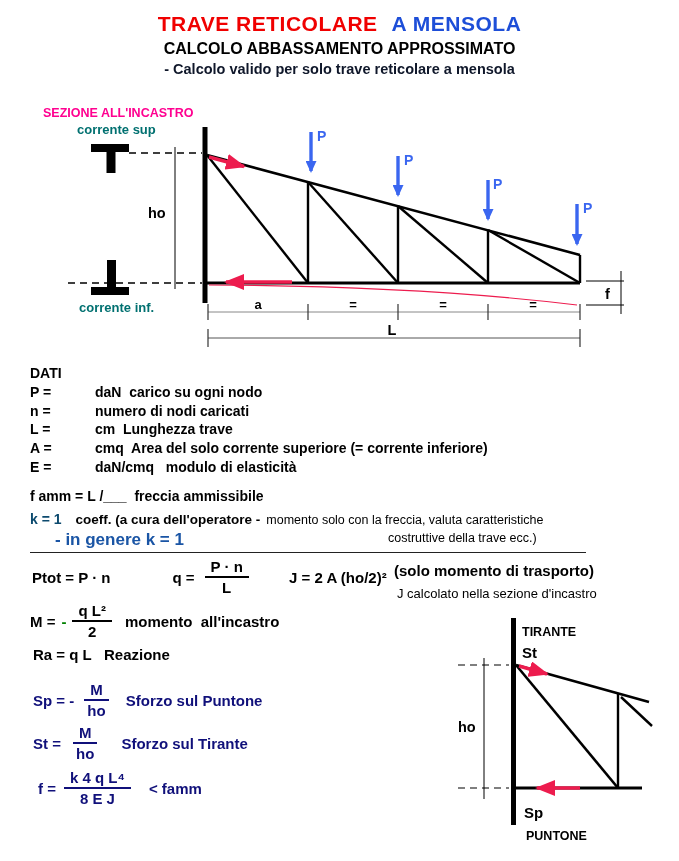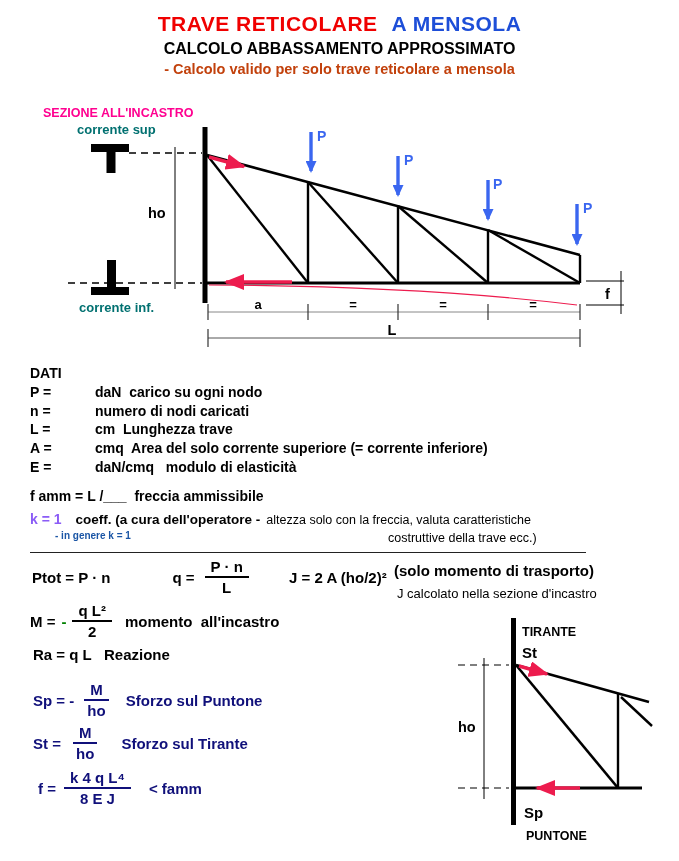--- a/index.html
+++ b/index.html
@@ -6,44 +6,44 @@
   #page{position:relative;width:679px;height:861px;background:#fff;overflow:hidden;
         font-family:"Liberation Sans","DejaVu Sans",sans-serif;color:#000;}
   .abs{position:absolute;}
 
   
   #hdr{top:12px;left:0;width:679px;text-align:center;}
   .title{font-size:21px;font-weight:bold;letter-spacing:.5px;}
   .title .main{color:#f00000;}
   .title .accent{color:#1d4ed8;margin-left:14px;}
   .subtitle{font-size:16px;font-weight:bold;color:#000;margin-top:4px;}
-  .validity{font-size:14.5px;font-weight:bold;color:#c2410c;margin-top:3px;}
+  .validity{font-size:14.5px;font-weight:bold;color:#0f172a;margin-top:3px;}
 
   
   svg text{font-family:"Liberation Sans","DejaVu Sans",sans-serif;font-weight:bold;}
   .t-magenta{fill:#ff0090;font-size:12.5px;}
   .t-teal{fill:#007070;font-size:13px;}
   .t-black{fill:#000;font-size:14.5px;}
   .t-dim{fill:#000;font-size:13px;}
   .t-blue{fill:#3a66f0;font-size:14px;}
   .t-det{fill:#000;font-size:12.5px;}
   .t-det-big{fill:#000;font-size:15px;}
 
   
   #dati{top:364px;left:30px;font-size:14px;font-weight:bold;line-height:18.8px;}
   .drow{display:flex;}
   .dsym{width:65px;white-space:pre;}
   .ddesc{white-space:pre;text-align:center;}
   #famm{top:488px;left:30px;font-size:14px;font-weight:bold;white-space:pre;}
   #kline1{top:511px;left:30px;display:flex;align-items:baseline;}
-  .kval{color:#8b5cf6;font-size:14px;font-weight:bold;white-space:pre;}
+  .kval{color:#0c4a6e;font-size:14px;font-weight:bold;white-space:pre;}
   .kbold{font-size:13.5px;font-weight:bold;margin-left:14px;white-space:pre;}
   .krest{font-size:12.5px;font-weight:normal;margin-left:6px;white-space:pre;}
   #kline2{top:530px;left:30px;width:600px;height:18px;}
-  .kblue{position:absolute;left:25px;top:0;color:#1a55a5;font-size:10px;font-weight:bold;white-space:pre;}
+  .kblue{position:absolute;left:25px;top:0;color:#1a55a5;font-size:17px;font-weight:bold;white-space:pre;}
   .krest2{position:absolute;left:358px;top:1px;font-size:12.5px;font-weight:normal;white-space:pre;}
 
   #divider{top:552px;left:30px;width:556px;border-top:1.5px solid #222;height:0;}
 
   
   .frow{position:absolute;display:flex;align-items:center;font-size:15px;font-weight:bold;}
   .frow span{white-space:pre;}
   .navy{color:#10107a;}
   .green{color:#008000;}
   .frac{display:inline-flex;flex-direction:column;align-items:center;line-height:1.15;}
@@ -159,21 +159,21 @@
       <span class="dsym">E =</span>
       <span class="ddesc">daN/cmq   modulo di elasticità</span>
     </div>
   </div>
 
   <div id="famm" class="abs">f amm = L /___  freccia ammissibile</div>
 
   <div id="kline1" class="abs">
     <span class="kval">k = 1</span>
     <span class="kbold">coeff. (a cura dell'operatore -</span>
-    <span class="krest">altezza solo con la freccia, valuta caratteristiche</span>
+    <span class="krest">momento solo con la freccia, valuta caratteristiche</span>
   </div>
   <div id="kline2" class="abs">
     <span class="kblue">- in genere k = 1</span>
     <span class="krest2">costruttive della trave ecc.)</span>
   </div>
 
   <div id="divider" class="abs"></div>
 
   <div class="frow" style="top:557px;left:32px;height:40px;">
     <span>Ptot = P · n</span>

